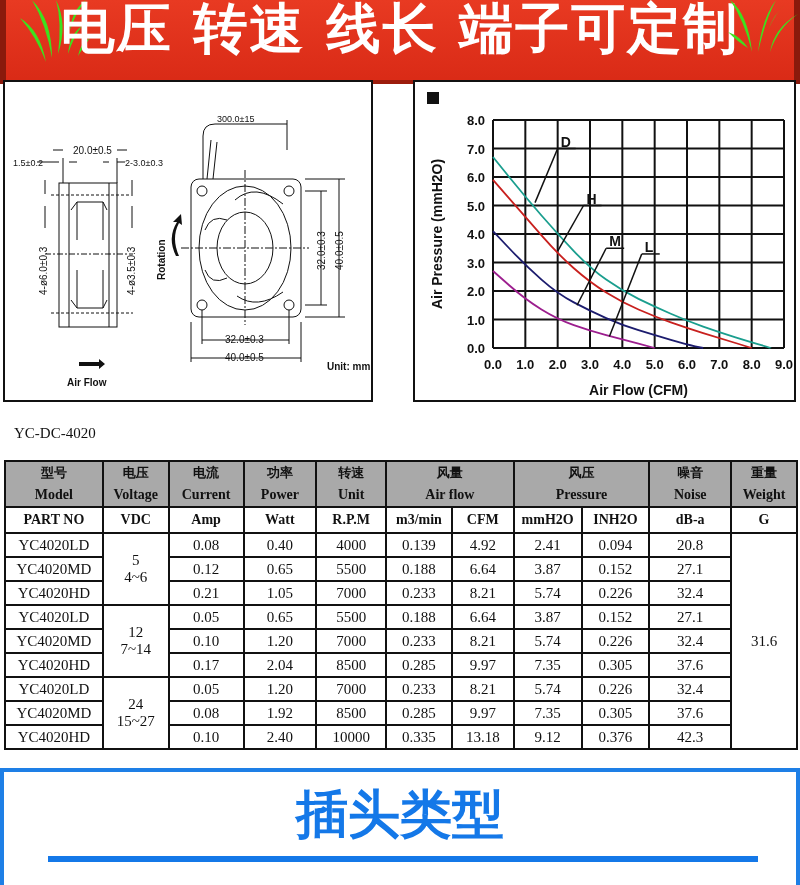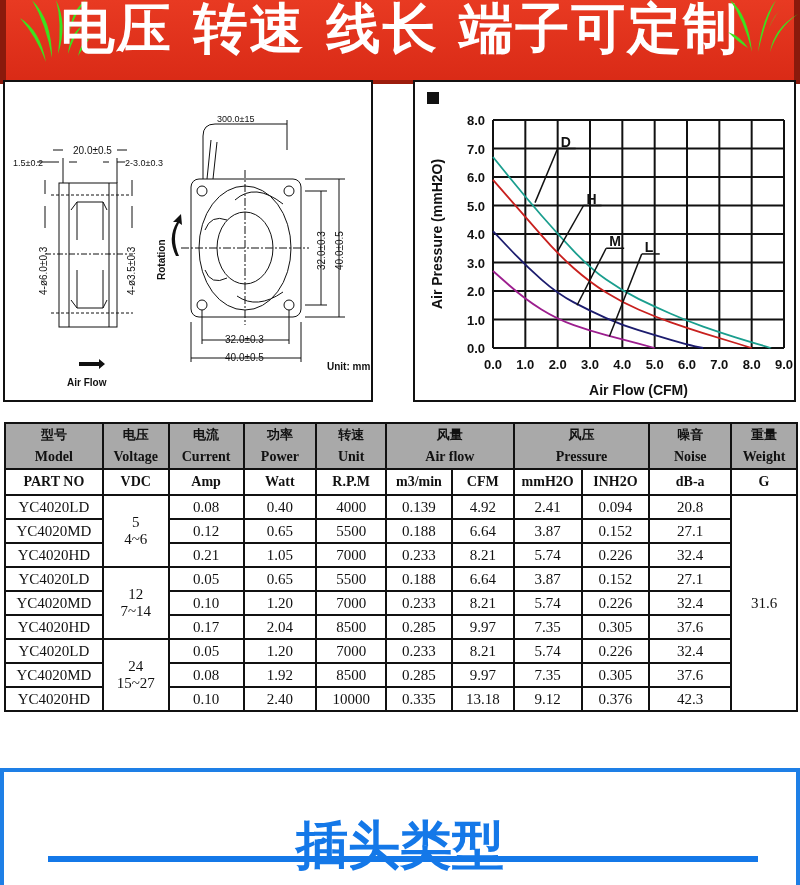--- a/index.html
+++ b/index.html
@@ -13,29 +13,29 @@
     font-family:"DejaVu Sans", sans-serif; font-weight:bold; font-size:54px; letter-spacing:2px; line-height:66px; }
   .grass { position:absolute; top:0; }
 
   
   .panel { position:absolute; border:2px solid #111; box-sizing:border-box; background:#fff; }
   .panel-title { position:absolute; left:12px; top:10px; font-family:"Liberation Serif", serif; font-weight:bold; font-size:13px; color:#111; display:flex; align-items:center; }
   .sq { display:inline-block; width:12px; height:12px; background:#111; margin-right:18px; }
 
   
   .caption { position:absolute; left:14px; top:425px; font-family:"Liberation Serif", serif; font-size:15px; color:#111; }
-  table.spec { position:absolute; left:4px; top:422px; width:794px; border-collapse:collapse; font-family:"Liberation Serif", serif; }
+  table.spec { position:absolute; left:4px; top:460px; width:794px; border-collapse:collapse; font-family:"Liberation Serif", serif; }
   table.spec td { border:2px solid #111; text-align:center; font-size:15px; color:#111; padding:0; height:22px; }
   table.spec .hd td { background:#a9a9a9; font-weight:bold; font-size:14px; height:44px; line-height:22px; }
   table.spec .units td { font-weight:bold; font-size:14px; height:24px; }
   .cn { display:block; font-family:"DejaVu Sans", sans-serif; font-size:13px; }
 
   
   .bottom { position:absolute; left:0; top:768px; width:800px; height:140px; border:4px solid #1e7fe6; box-sizing:border-box; }
-  .bottom-title { position:absolute; left:0; right:0; top:8px; text-align:center; color:#1478e8; font-family:"DejaVu Sans", sans-serif; font-weight:bold; font-size:52px;margin-top:31px; }
+  .bottom-title { position:absolute; left:0; right:0; top:8px; text-align:center; color:#1478e8; font-family:"DejaVu Sans", sans-serif; font-weight:bold; font-size:52px; }
   .bottom-line { position:absolute; left:44px; width:710px; top:84px; height:6px; background:#1478e8; }
 </style>
 </head>
 <body>
 
 <div class="banner">
   <svg class="grass" style="left:6px" width="80" height="66" viewBox="0 0 80 66">
     <path d="M8,18 Q28,30 34,62 Q24,36 8,18Z" fill="#3ee01e"></path>
     <path d="M20,0 Q40,20 40,58 Q34,24 20,0Z" fill="#3ee01e"></path>
     <path d="M44,0 Q56,24 46,54 Q50,22 44,0Z" fill="#3ee01e"></path>

